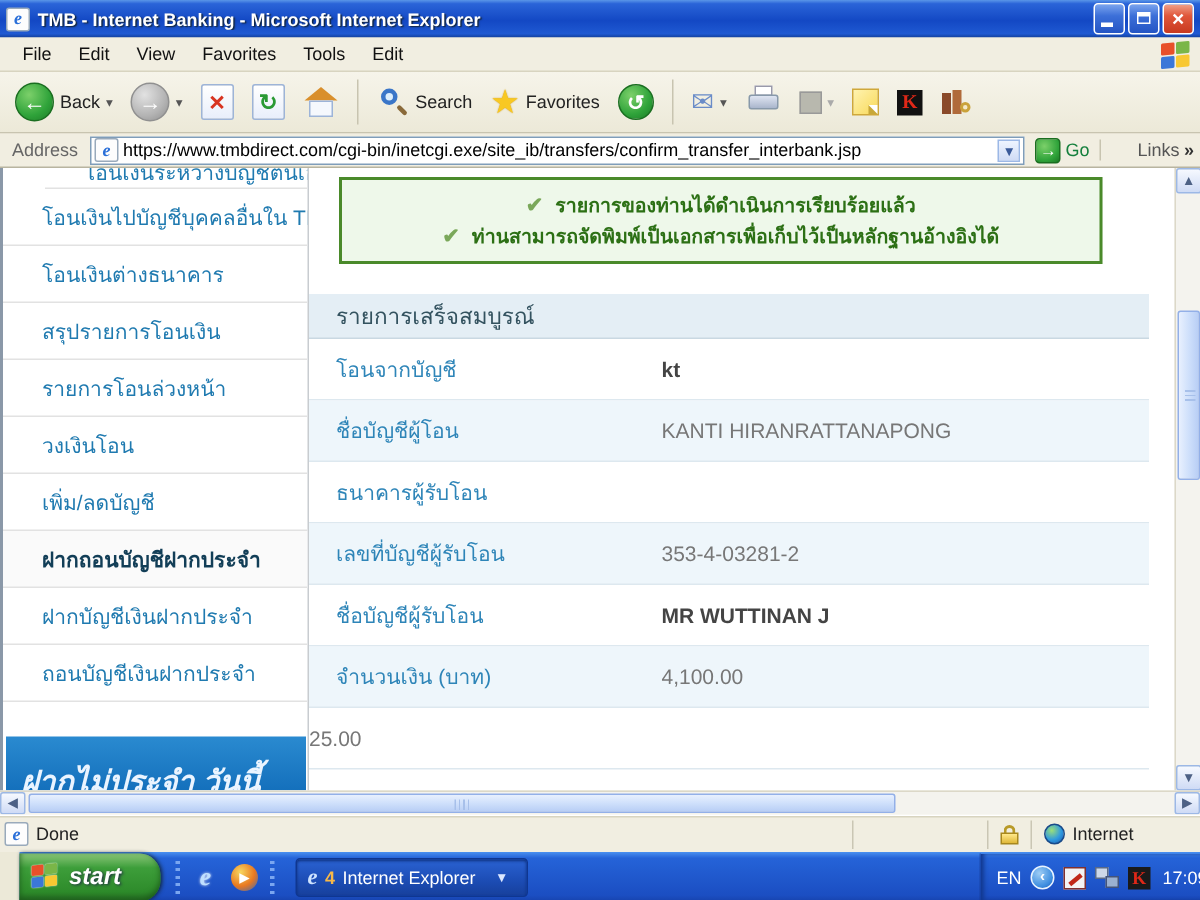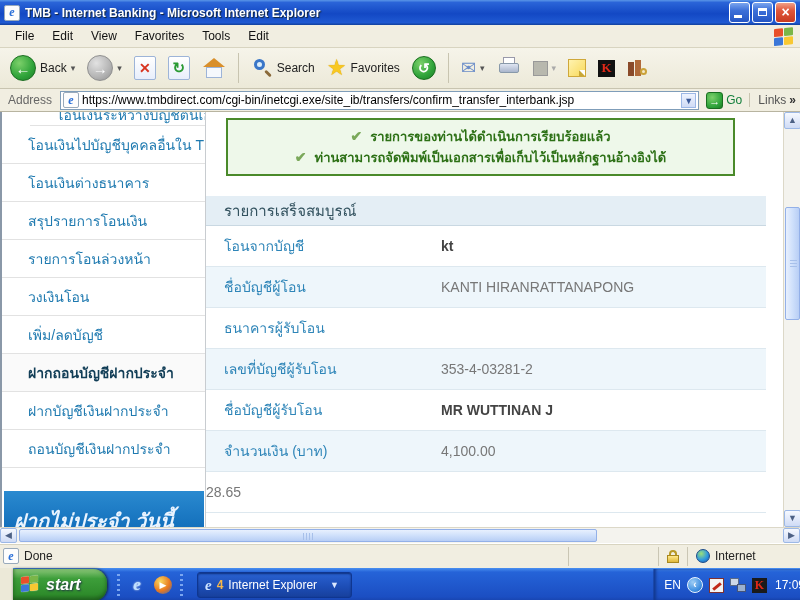--- a/index.html
+++ b/index.html
@@ -75,21 +75,21 @@
   .addr-label { font-size:12px; color:#666; padding:0 4px; }
   .addr-input { flex:1; height:19px; background:#fff; border:1px solid #7f9db9; display:flex; align-items:center; padding:0 2px; gap:3px; }
   .addr-input .url { font-size:12px; color:#000; white-space:nowrap; overflow:hidden; flex:1;
     font-family:"Liberation Sans",sans-serif; }
   .addr-drop { width:15px; height:15px; background:linear-gradient(180deg,#eef4ff,#cfdbf5); border:1px solid #9cb8e6;
     font-size:9px; color:#3a5a9a; text-align:center; line-height:14px; }
   .gobtn { display:flex; align-items:center; gap:3px; padding:0 3px; }
   .goarrow { width:17px; height:17px; border-radius:3px; background:radial-gradient(circle at 35% 30%,#7cd06a,#2fa33a 65%,#1c7a26);
     color:#fff; font-size:11px; font-weight:bold; text-align:center; line-height:16px; border:1px solid #1a6e20; }
   .golabel { font-size:12px; color:#15803d; }
-  .links { display:flex; align-items:center; gap:3px; border-left:1px solid #c8c4b0; padding-left:8px;justify-content:space-between; }
+  .links { display:flex; align-items:center; gap:3px; border-left:1px solid #c8c4b0; padding-left:24px;justify-content:space-between; }
   .links .t { font-size:12px; color:#555; }
   .chev2 { font-size:12px; color:#333; font-weight:bold; }
 
   
   .content { position:absolute; top:112px; left:0; width:800px; height:415px; background:#fff; display:flex; }
   .sidebar { width:206px; height:100%; background:#fff; border-left:2px solid #8a98a8; border-right:1px solid #c8ccd0;
     overflow:hidden; position:relative; }
   .side-item { height:38px; display:flex; align-items:center; padding-left:26px; border-bottom:1px solid #e2e2e2;
     font-size:14px; color:#1f7ab0; white-space:nowrap; }
   .side-item.bold { color:#123e57; font-weight:bold; background:#fafafa; }
@@ -363,21 +363,21 @@
             </div>
             <div class="trow">
               <div class="tlab">ชื่อบัญชีผู้รับโอน</div>
               <div class="tval b">MR WUTTINAN J</div>
             </div>
             <div class="trow alt">
               <div class="tlab">จำนวนเงิน (บาท)</div>
               <div class="tval">4,100.00</div>
             </div>
             <div class="trow">
-              <div class="tval">28.65</div>
+              <div class="tval">25.00</div>
             </div>
           </div>
       </div>
     </div>
 
     <div class="vscroll">
       <div class="sbtn" style="top:0;">▲</div>
       <div class="vthumb">
           <span class="grip"></span>
         </div>

